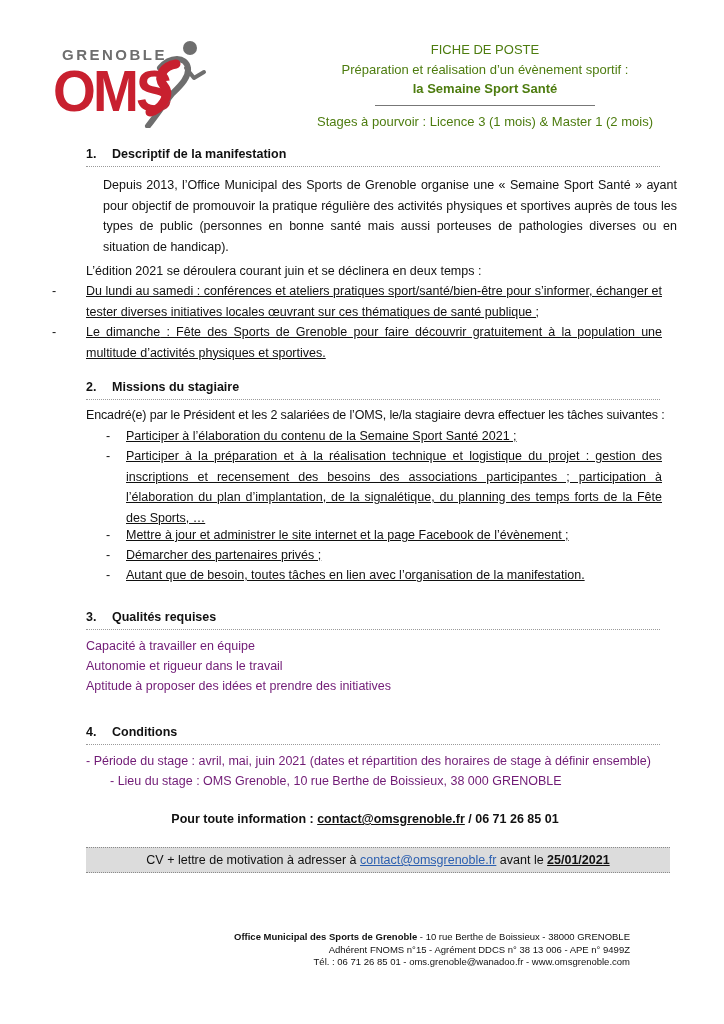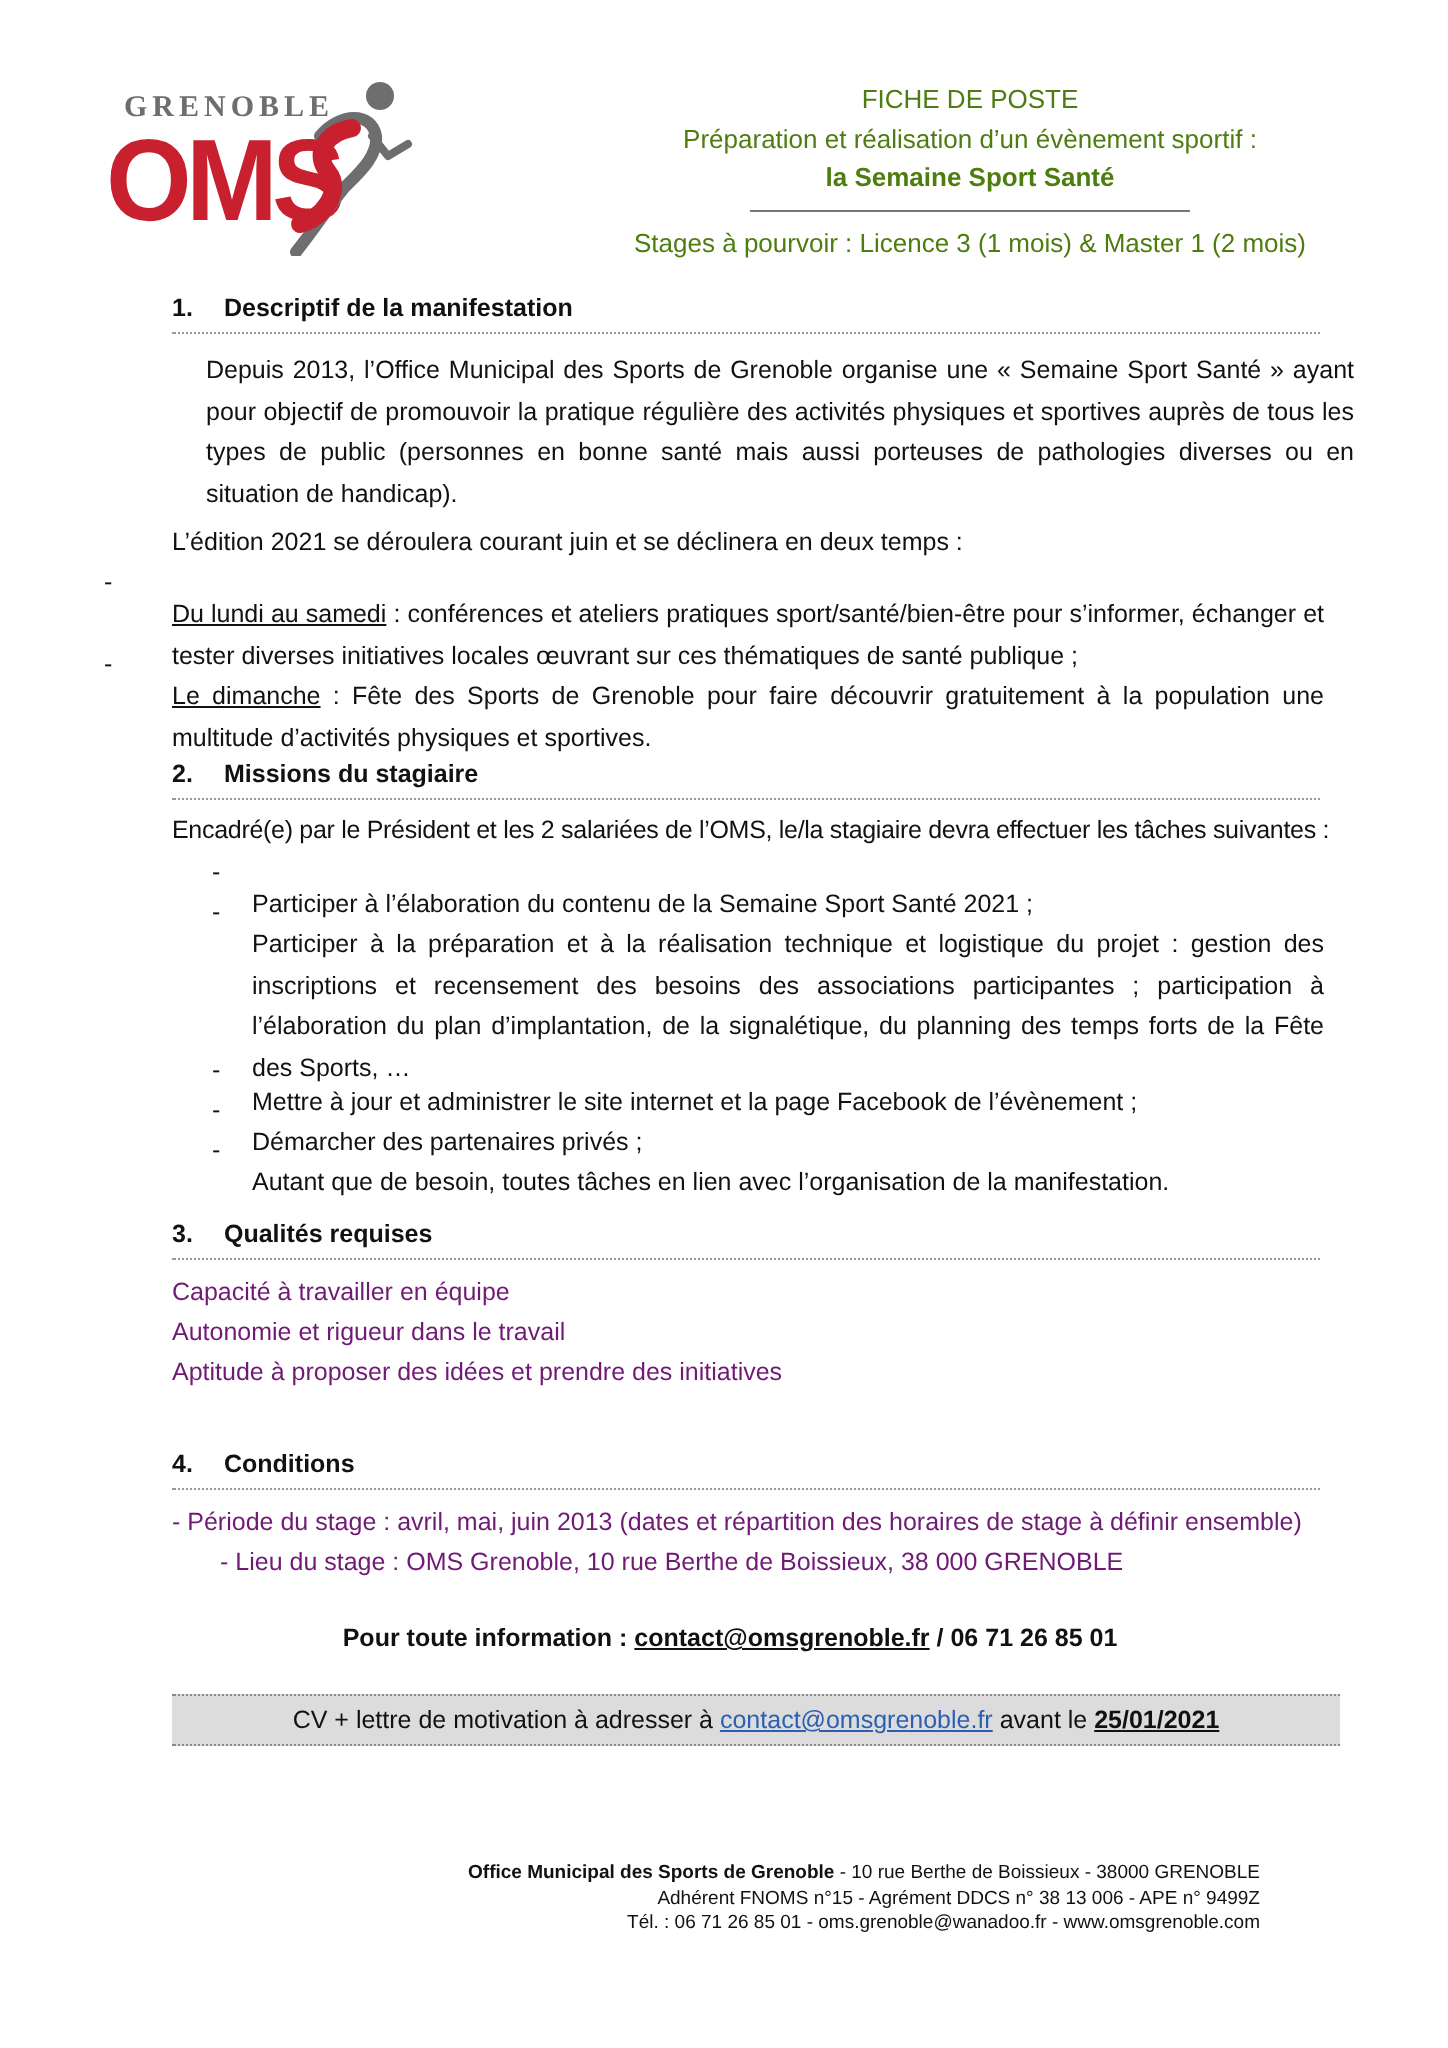--- a/index.html
+++ b/index.html
@@ -3,21 +3,21 @@
 <meta charset="utf-8">
 <style>
   html, body { margin: 0; padding: 0; background: #ffffff; }
   body { width: 724px; height: 1024px; position: relative; overflow: hidden;
          font-family: "Liberation Sans", sans-serif; color: #111; }
   .page { position: absolute; left: 0; top: 0; width: 724px; height: 1024px; }
 
   
   .logo { position: absolute; left: 50px; top: 36px; width: 160px; height: 90px; }
   .logo-city { position: absolute; left: 12px; top: 10px; font-size: 15px; letter-spacing: 2.5px;
-               color: #6e6e6e; font-weight: bold; font-family: Liberation Serif, serif; }
+               color: #6e6e6e; font-weight: bold; font-family: Liberation Sans, sans-serif; }
   .logo-oms { position: absolute; left: 3px; top: 26px; font-size: 58px; font-weight: 900;
               color: #c8202f; letter-spacing: -3px; line-height: 1; font-family: "Liberation Sans", sans-serif;
               transform: scaleX(0.95); transform-origin: left top; }
   .logo-runner { position: absolute; left: 92px; top: 2px; width: 70px; height: 90px; }
 
   
   .header { position: absolute; left: 300px; top: 40px; width: 370px; text-align: center;
             font-size: 13px; line-height: 19.5px; color: #4d7c0f; }
   .header .bold { font-weight: bold; }
   .header .rule { width: 220px; height: 0; border-top: 1px solid #777; margin: 6px auto 6px; }
@@ -27,21 +27,21 @@
   .section-title .num { display: inline-block; width: 26px; }
   .section-rule { position: absolute; left: 86px; width: 574px; height: 0;
                   border-top: 1px dotted #9a9a9a; }
 
   .para { position: absolute; font-size: 12.5px; line-height: 20.5px; color: #111; }
   .justify { text-align: justify; text-align-last: left; }
   .u { text-decoration: underline; }
 
   .bullet { position: absolute; font-size: 12.5px; line-height: 20.5px; color: #111; }
   .bullet .dash { position: absolute; left: 0; top: 0; }
-  .bullet .txt { position: absolute; top: 16px; }
+  .bullet .txt { position: absolute; top: 0; text-decoration: underline; }
 
   .line { position: absolute; font-size: 12.5px; line-height: 20px; color: #701a75; white-space: nowrap; }
 
   .info { position: absolute; left: 60px; width: 610px; top: 812px; text-align: center;
           font-size: 12.5px; font-weight: bold; color: #111; }
   .info a, .cvbox a { color: inherit; }
   .cvbox { position: absolute; left: 86px; top: 847px; width: 584px; height: 24px;
            background: #dcdcdc; border-top: 1px dotted #8a8a8a; border-bottom: 1px dotted #8a8a8a;
            font-size: 12.5px; text-align: center; line-height: 24px; color: #111; }
   .cvbox .link { color: #2b5fb0; text-decoration: underline; }
@@ -127,21 +127,21 @@
 
   <div class="line" style="left:86px; top:636px;">Capacité à travailler en équipe</div>
   <div class="line" style="left:86px; top:656px;">Autonomie et rigueur dans le travail</div>
   <div class="line" style="left:86px; top:676px;">Aptitude à proposer des idées et prendre des initiatives</div>
 
   <div class="section-title" style="top:725px;">
     <span class="num">4.</span><span>Conditions</span>
   </div>
   <div class="section-rule" style="top:744px;"></div>
 
-  <div class="line" style="left:86px; top:751px;">- Période du stage : avril, mai, juin 2013 (dates et répartition des horaires de stage à définir ensemble)</div>
+  <div class="line" style="left:86px; top:751px;">- Période du stage : avril, mai, juin 2021 (dates et répartition des horaires de stage à définir ensemble)</div>
   <div class="line" style="left:86px; top:771px;margin-left:24px;">- Lieu du stage : OMS Grenoble, 10 rue Berthe de Boissieux, 38 000 GRENOBLE</div>
 
   <div class="info">
     <span>Pour toute information : </span><a class="u">contact@omsgrenoble.fr</a><span> / </span><span>06 71 26 85 01</span>
   </div>
 
   <div class="cvbox">
     <span>CV + lettre de motivation à adresser à </span><a class="link">contact@omsgrenoble.fr</a><span> avant le </span><span class="deadline">25/01/2021</span>
   </div>
 

